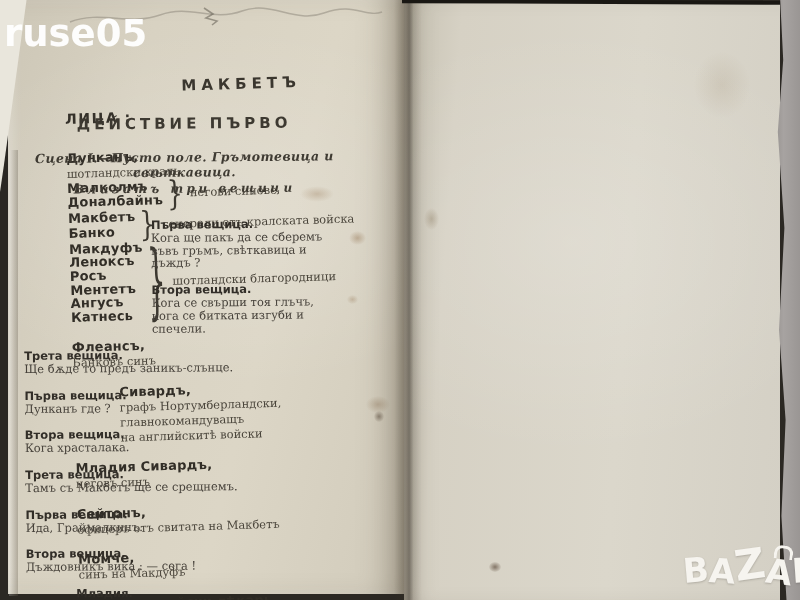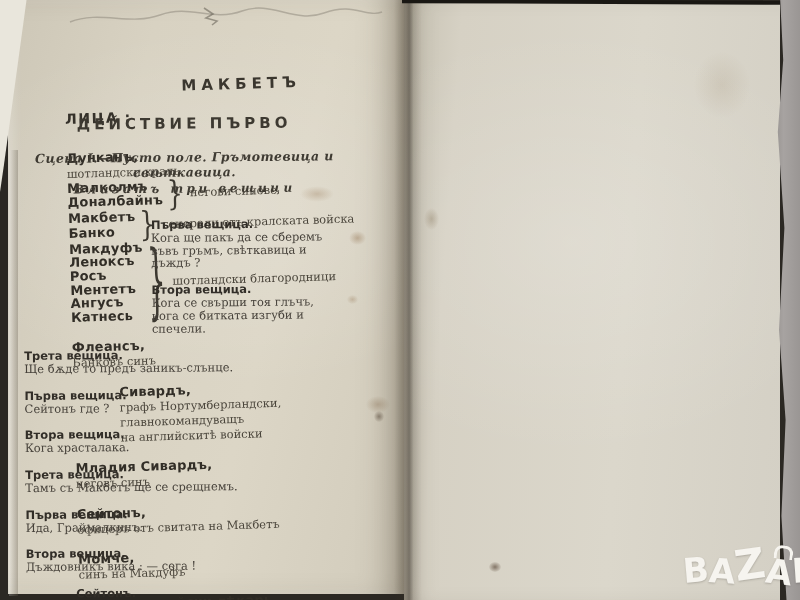--- a/index.html
+++ b/index.html
@@ -198,43 +198,44 @@
       <b>Втора вещица.</b>
       <span>Кога се свърши тоя глъчъ,
 кога се битката изгуби и спечели.</span>
     </div>
     <div class="dlg">
       <b>Трета вещица.</b>
       <span>Ще бѫде то предъ заникъ-слънце.</span>
     </div>
     <div class="dlg">
       <b>Първа вещица.</b>
-      <span>Сейтонъ где ?</span>
+      <span>Дунканъ где ?</span>
     </div>
     <div class="dlg">
       <b>Втора вещица.</b>
       <span>Кога храсталака.</span>
     </div>
     <div class="dlg">
       <b>Трета вещица.</b>
       <span>Тамъ съ Макбетъ ще се срещнемъ.</span>
     </div>
     <div class="dlg">
       <b>Първа вещица.</b>
       <span>Ида, Граймалкинъ.</span>
     </div>
     <div class="dlg">
       <b>Втора вещица.</b>
       <span>Дъждовникъ вика : — сега !</span>
     </div>
     <div class="dlg hangB">
-      <b>Сейтонъ.</b>
+      <b>Младия.</b>
       <span>Красивото е грозно, а грозното — красиво :
 да полетиме презъ мъгли и въздухъ нечистъ.</span>
     </div>
 
   </div>
 
+  <div class="wm-user">ruse05</div>
   <div class="wm-logo">
     <span class="l0">B</span><span class="l1">A</span><span class="l2">Z</span><span class="l3"><i></i><span>A</span></span><span class="l4">R</span>
   </div>
 
 </div>
 
 </body></html>

